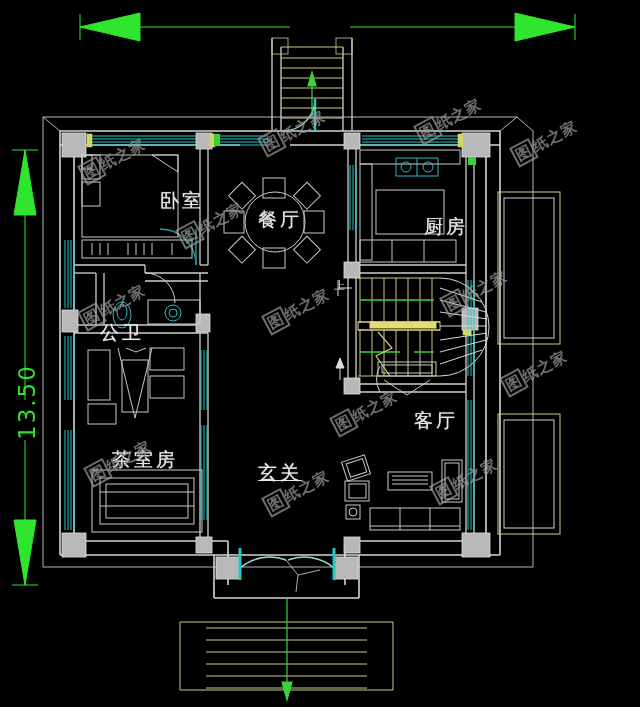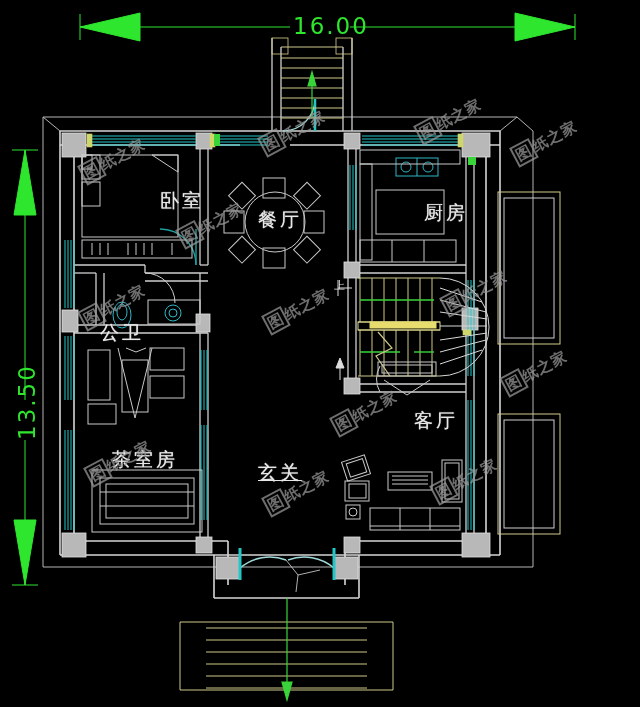--- a/index.html
+++ b/index.html
@@ -416,29 +416,28 @@
   </g>
 
   <g stroke="#9e9e9e" stroke-width="0.8" fill="none">
     <line x1="208" y1="430" x2="208" y2="470"></line>
   </g>
 
 </svg>
 
 <div class="lbl" style="left:160px;top:188px;">卧室</div>
 <div class="lbl" style="left:258px;top:207px;">餐厅</div>
-<div class="lbl" style="left:424px;top:200px;">厨房</div>
+<div class="lbl" style="left:424px;top:214px;">厨房</div>
 <div class="lbl" style="left:100px;top:282px;margin-top:38px;">公卫</div>
 <div class="lbl" style="left:112px;top:447px;">茶室房</div>
 <div class="lbl" style="left:258px;top:460px;text-decoration:underline;">玄关</div>
 <div class="lbl" style="left:398px;top:408px;margin-left:16px;">客厅</div>
 
 <div class="up" style="left:334px;top:278px;">上</div>
 
-<div class="dim" style="left:293px;top:13px;">16.00</div>
 <div class="dim vert" style="left:14px;top:440px;">13.50</div>
 
 <div id="wm-layer">
       <div class="wm" style="left: 78px; top: 168px; color: rgb(154, 154, 154); transform: rotate(-28deg);"><b>图</b><span>纸之家</span></div>
       <div class="wm" style="left: 258px; top: 140px; color: rgb(154, 154, 154); transform: rotate(-28deg);"><b>图</b><span>纸之家</span></div>
       <div class="wm" style="left: 414px; top: 128px; color: rgb(154, 154, 154); transform: rotate(-28deg);"><b>图</b><span>纸之家</span></div>
       <div class="wm" style="left: 510px; top: 150px; color: rgb(154, 154, 154); transform: rotate(-28deg);"><b>图</b><span>纸之家</span></div>
       <div class="wm" style="left: 78px; top: 314px; color: rgb(154, 154, 154); transform: rotate(-28deg);"><b>图</b><span>纸之家</span></div>
       <div class="wm" style="left: 262px; top: 318px; color: rgb(154, 154, 154); transform: rotate(-28deg);"><b>图</b><span>纸之家</span></div>
       <div class="wm" style="left: 440px; top: 300px; color: rgb(154, 154, 154); transform: rotate(-28deg);"><b>图</b><span>纸之家</span></div>

